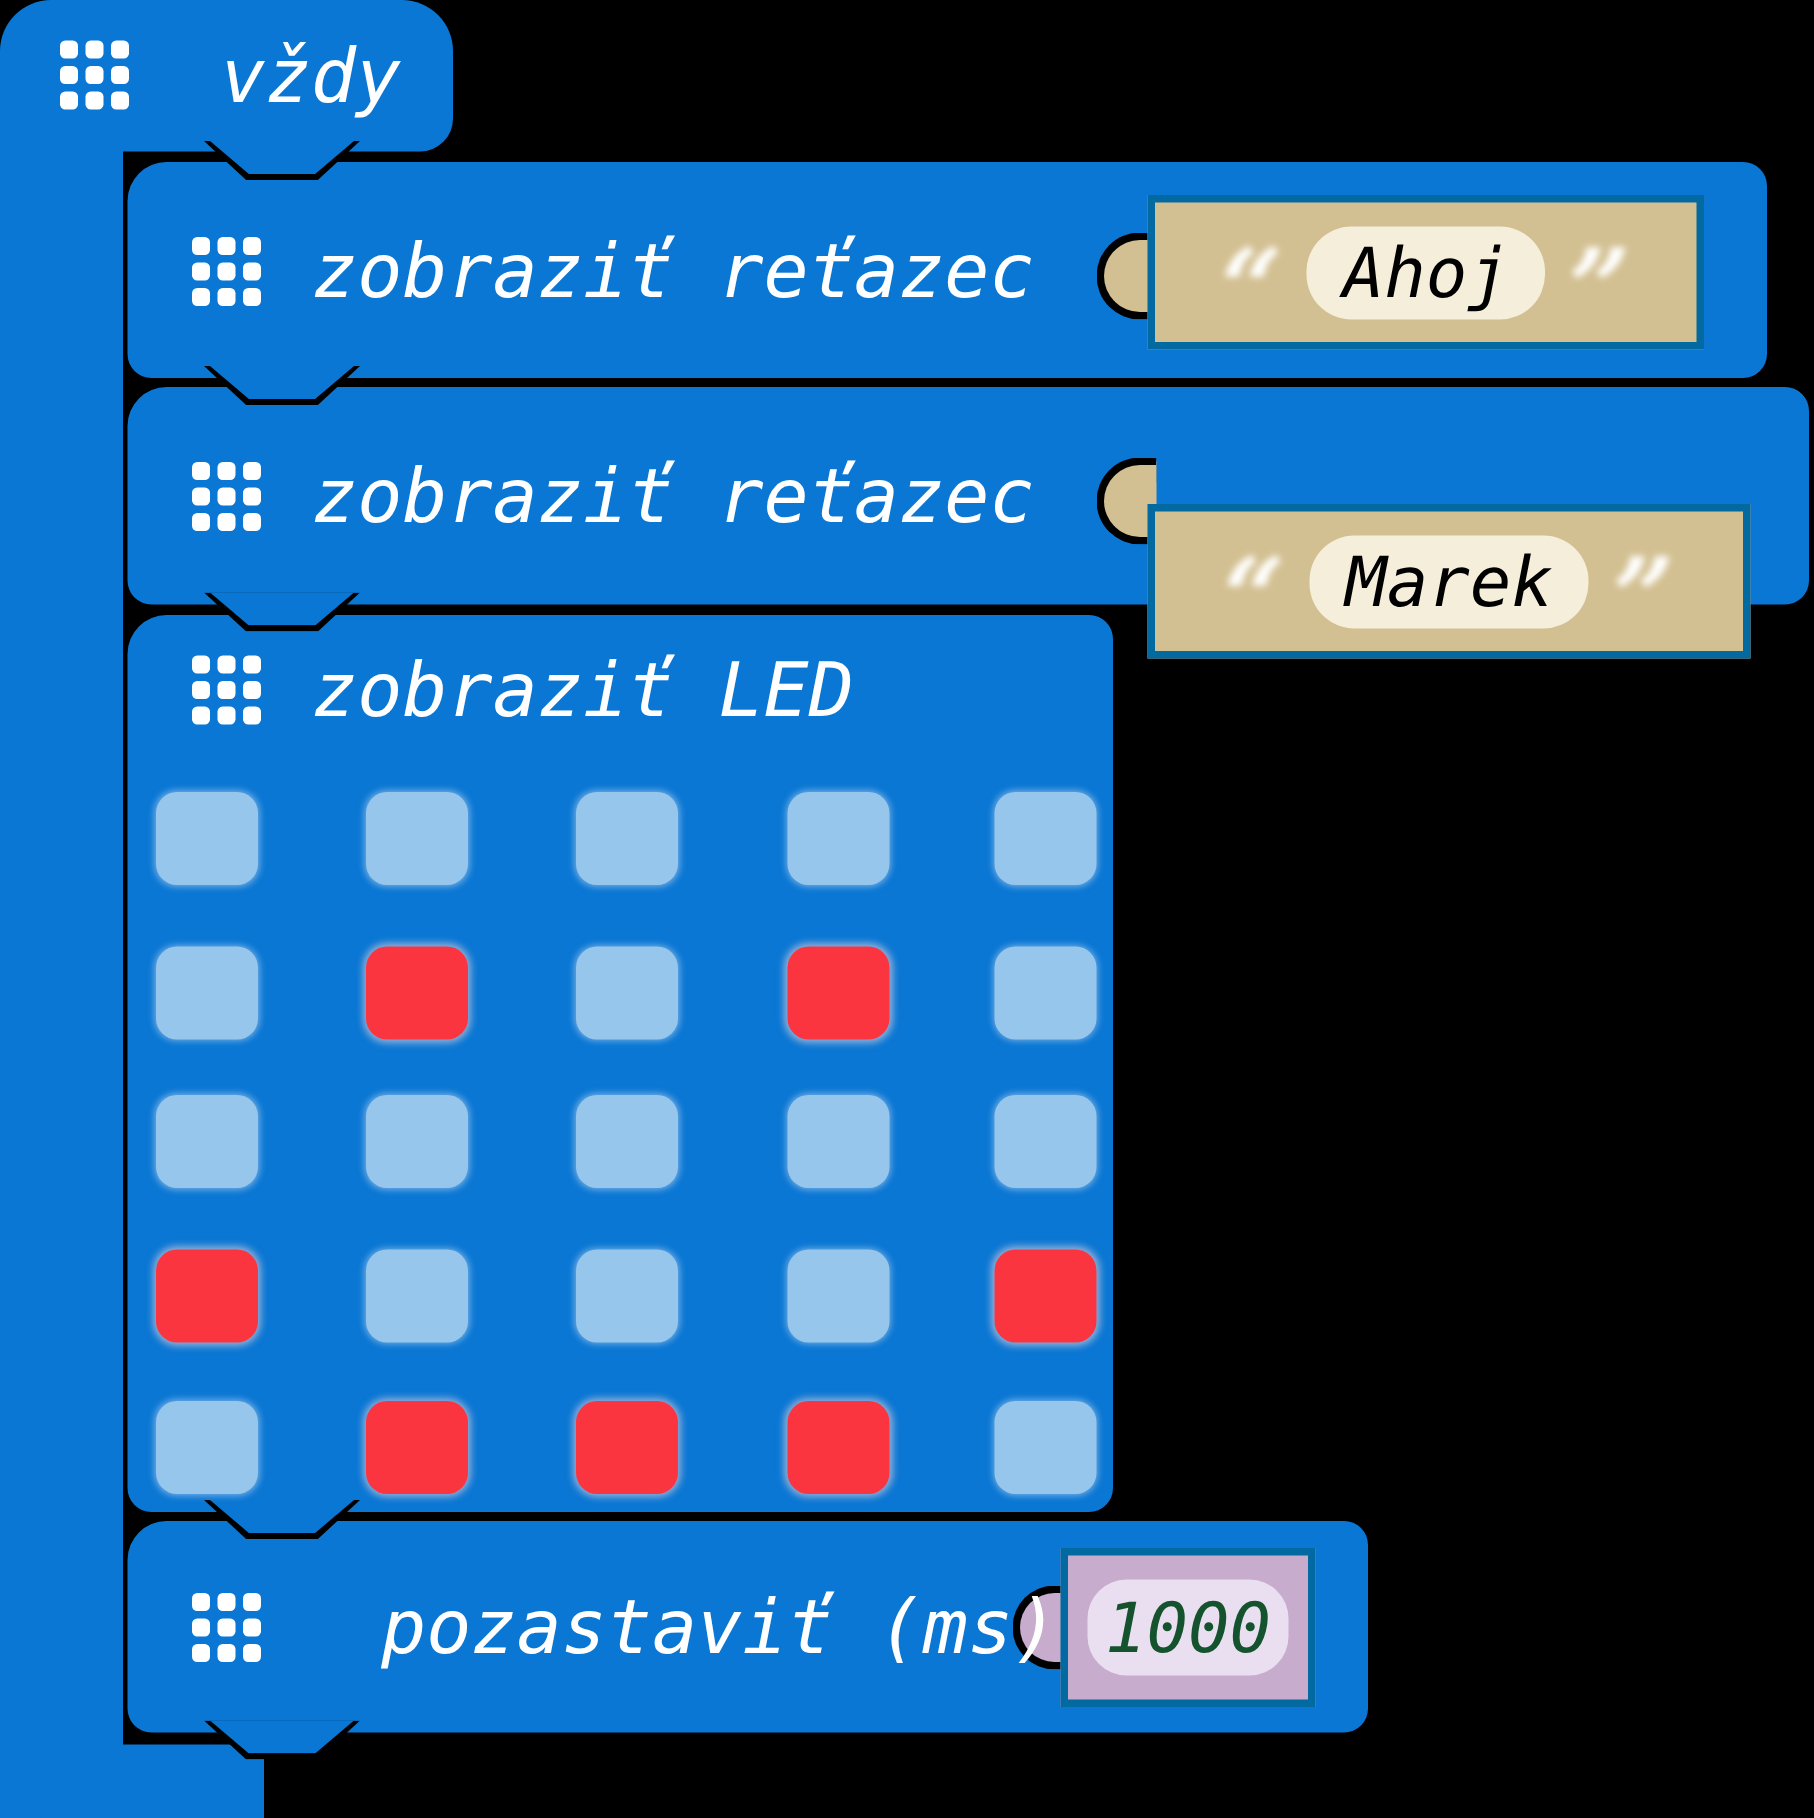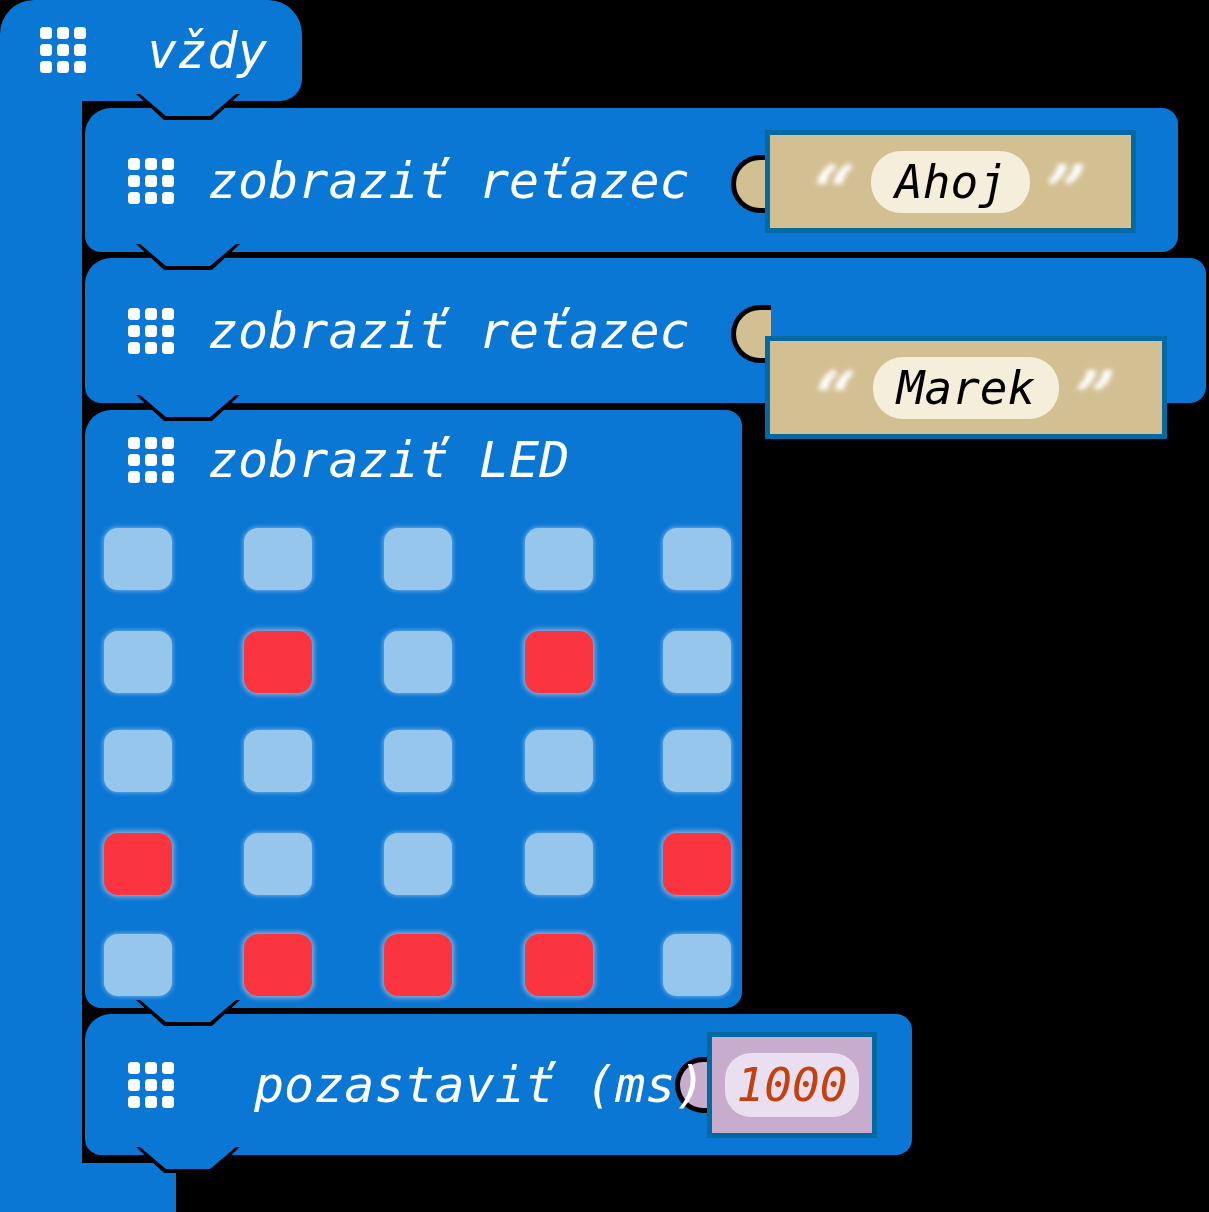--- a/index.html
+++ b/index.html
@@ -74,21 +74,21 @@
   .str-2-body{left:765px;top:296px;width:402px;height:103px;margin-top:40px;}
   .str-2-tab{left:731px;top:305px;width:40px;height:58px;}
   .num-body{left:707px;top:1032px;width:170px;height:106px;background:var(--purple);}
   .num-tab{left:675px;top:1057px;width:38px;height:56px;background:var(--purple);}
 
   .quote{font-family:"DejaVu Serif","Liberation Serif",serif;font-weight:bold;
     color:#fff;font-size:72px;line-height:40px;filter:blur(2.5px);
     transform:translateY(10px);}
   .str-field{background:var(--cream);border-radius:30px;color:#000;
     font-size:46px;line-height:62px;height:62px;padding:0 24px;white-space:pre;}
-  .num-field{background:var(--lavender);border-radius:26px;color:#c2410c;
+  .num-field{background:var(--lavender);border-radius:26px;color:#14532d;
     font-size:46px;line-height:64px;height:64px;padding:0 12px;white-space:pre;}
 
   
   #led-grid{left:85px;top:410px;width:657px;height:598px;z-index:4;}
   .led{position:absolute;width:68px;height:62px;border-radius:14px;}
   .led.off{background:var(--led-off);box-shadow:0 0 4px 1px rgba(190,215,240,.55);}
   .led.on{background:var(--led-on);box-shadow:0 0 5px 2px rgba(255,220,220,.55);}
 </style>
 </head>
 <body>

